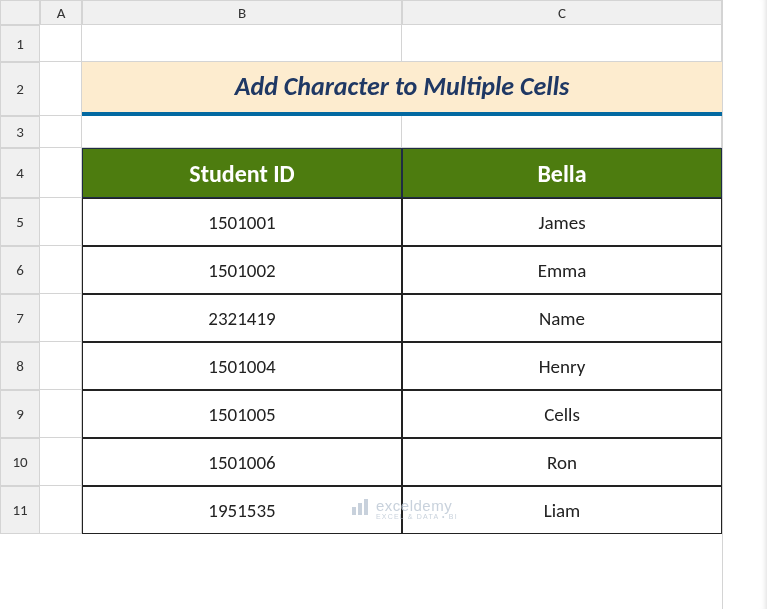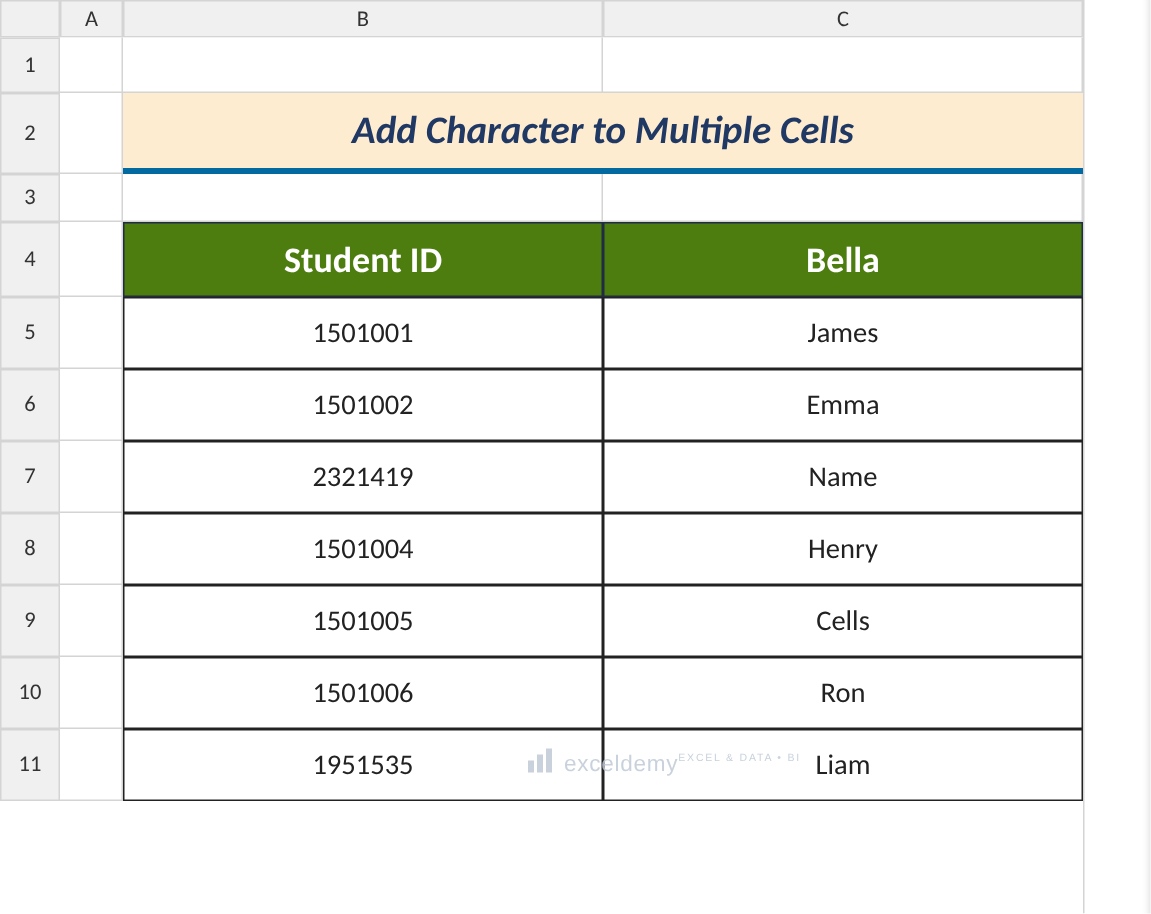--- a/index.html
+++ b/index.html
@@ -78,21 +78,21 @@
     left: 350px;
     display: flex;
     align-items: center;
     gap: 6px;
     color: #bfcad6;
     opacity: 0.85;
     pointer-events: none;
     font-family: Arial, sans-serif;
   }
   .watermark .wm-icon { font-size: 20px; line-height: 1; }
-  .watermark .wm-text { display:flex; flex-direction:row; line-height:1; }
+  .watermark .wm-text { display:flex; flex-direction:column; line-height:1; }
   .watermark .wm-main { font-size: 15px; letter-spacing: .5px; }
   .watermark .wm-sub  { font-size: 7px; letter-spacing: 1.2px; }
   .right-edge {
     position:absolute; right:0; top:0; width:45px; height:609px;
     border-left:1px solid #d4d4d4; background:#fff;
     box-shadow: inset -6px 0 6px -6px rgba(0,0,0,.18);
   }
 </style>
 </head>
 <body>

